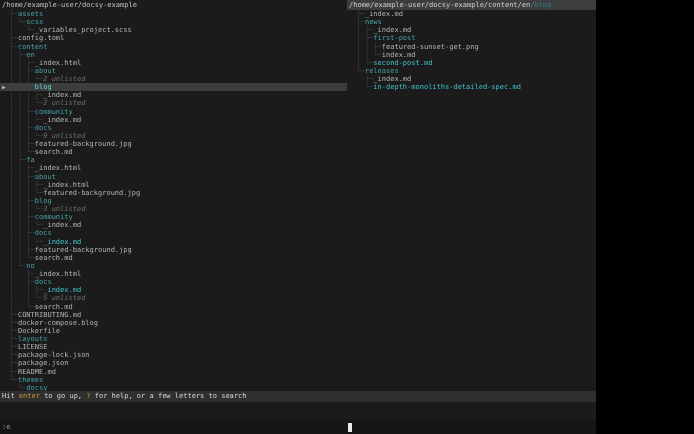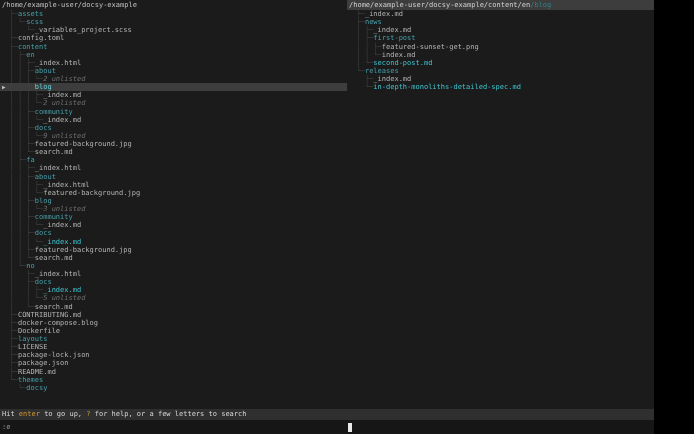--- a/index.html
+++ b/index.html
@@ -1,35 +1,35 @@
 <!DOCTYPE html>
 <html style="--dir: #46a0aa; --file: #b4b4b4; --special: #3fc4cf; --exec: #41c0ad; --unlisted: #6f6f6f; --accent: #cf9937; --selbg: #3d3d3d;"><head>
 <meta charset="utf-8">
 <style>
   html,body{margin:0;padding:0;background:#000;}
-  .screen{position:relative;width:654px;height:434px;background:#1b1b1b;overflow:hidden;
+  .screen{position:relative;width:596px;height:434px;background:#1b1b1b;overflow:hidden;
           font-family:"DejaVu Sans Mono","Liberation Mono",monospace;}
   .panel{position:absolute;top:0;bottom:25px;overflow:hidden;}
   .panel.left{left:0;width:347px;}
   .panel.right{left:347px;width:347px;}
   .phead{height:10px;line-height:10px;font-size:7px;padding-left:2px;color:#c2c2c2;white-space:pre;}
   .phead.bar{background:#3d3d3d;color:#d2d2d2;}
   .plast{color:#2e7f8c;}
   .tree{position:absolute;top:10px;left:0;right:0;font-size:7px;line-height:8.14px;}
   .row{position:relative;padding-left:9.5px;white-space:pre;height:8.14px;}
   .branch{color:#404040;}
   .nm.dir{color:var(--dir);}
   .nm.file{color:var(--file);}
   .nm.special{color:var(--special);}
   .nm.exec{color:var(--exec);}
   .nm.unlisted{color:var(--unlisted);font-style:italic;}
   .row.selected{background:var(--selbg);}
   .row.selected .nm{color:#63d4de;}
   .sel-arrow{position:absolute;left:2px;top:0;color:#bdbdbd;font-size:6px;line-height:8.14px;}
-  .status{position:absolute;left:0;right:0;top:409px;height:11px;line-height:11px;
+  .status{position:absolute;left:0;right:0;top:391px;height:11px;line-height:11px;
           font-size:7px;padding-left:2px;background:#2f2f2f;color:#d6d6d6;white-space:pre;}
   .acc{color:var(--accent);}
   .inputrow{position:absolute;left:0;right:0;top:420px;bottom:0;background:#161616;
             font-size:7px;line-height:14px;white-space:pre;}
   .linput{position:absolute;left:2px;top:0;color:#9a9a9a;}
   .cursor{position:absolute;left:348px;top:2.5px;width:4px;height:9px;background:#e8e8e8;}
   .flags{position:absolute;right:3px;top:11px;margin-top:29px;}
   .flag-label{color:#9a7a30;}
   .flag-val{color:#cfcfcf;}
   .flag-val.hl{background:var(--accent);color:#151515;padding:0 1px;}

